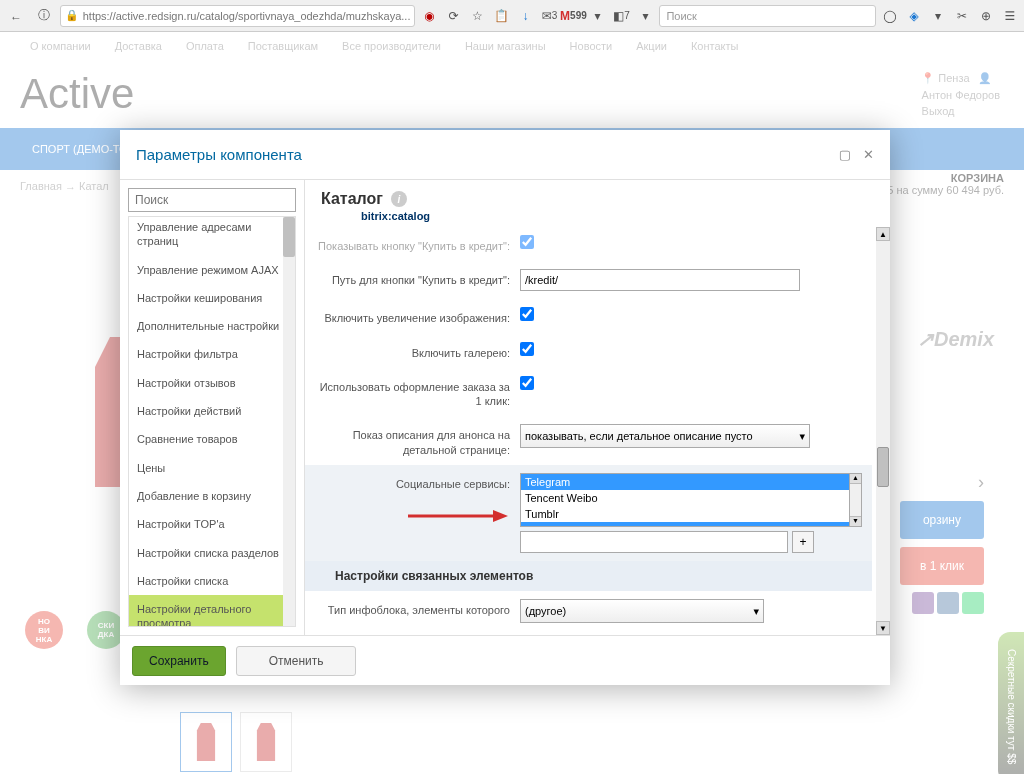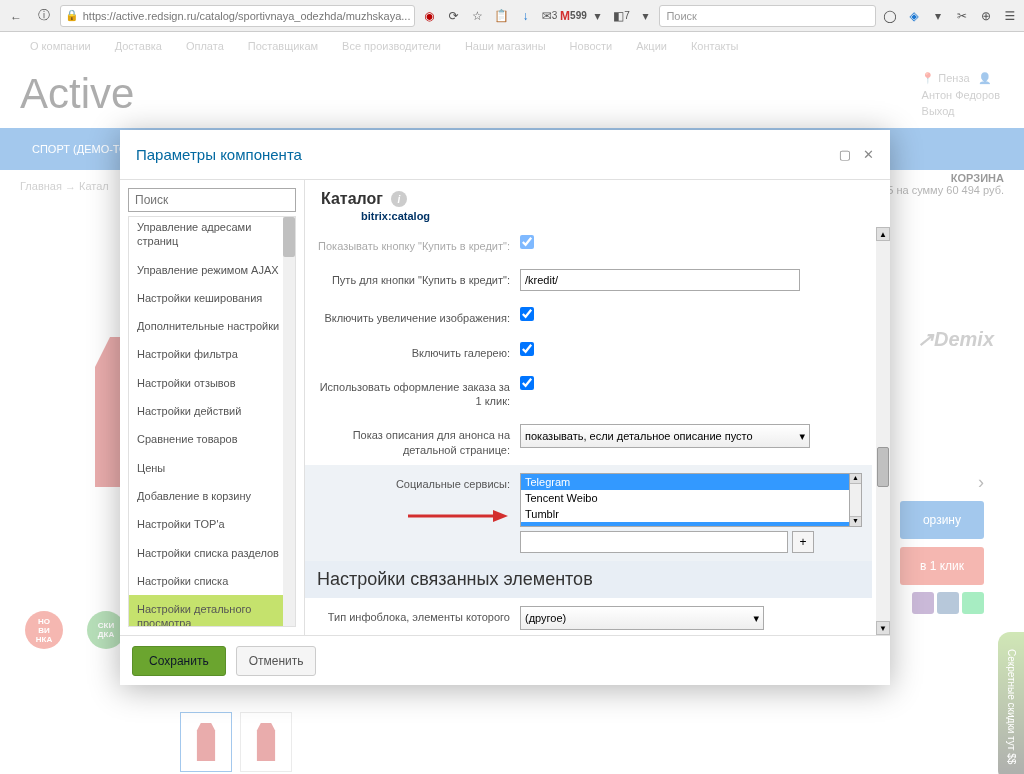--- a/index.html
+++ b/index.html
@@ -73,30 +73,30 @@
 .select-box { width: 290px; height: 24px; border: 1px solid #aaa; background: linear-gradient(#fff,#eee); font-size: 11px; padding: 0 4px; display: flex; align-items: center; justify-content: space-between; }
 .multi-select { width: 282px; border: 1px solid #aaa; background: #fff; font-size: 11px; }
 .multi-option { padding: 2px 4px; }
 .multi-option.selected { background: #3399ff; color: #fff; }
 .multi-scroll { width: 12px; background: #f0f0f0; }
 .multi-container { display: flex; }
 .multi-body { flex: 1; }
 .add-input-row { display: flex; gap: 4px; margin-top: 4px; }
 .add-input { width: 268px; height: 22px; border: 1px solid #aaa; }
 .add-btn { width: 22px; height: 22px; border: 1px solid #aaa; background: #f5f5f5; display: flex; align-items: center; justify-content: center; font-size: 12px; }
-.section-header { background: #e8eef5; padding: 8px 12px; font-size: 18px; font-weight: normal; color: #333; }
+.section-header { background: #e8eef5; padding: 8px 30px; font-size: 12px; font-weight: bold; color: #333; }
 .social-row-modal { background: #eef2f6; padding-bottom: 8px;}
 .red-arrow { position: absolute; left: 400px; top: 505px; }
 .content-scroll { position: absolute; right: 0; top: 0; bottom: 0; width: 14px; background: #f0f0f0; }
 .content-scroll-thumb { position: absolute; right: 1px; width: 12px; height: 40px; background: #c0c0c0; border: 1px solid #999; border-radius: 2px; top: 220px; }
 .content-scroll-btn { position: absolute; right: 0; width: 14px; height: 14px; background: #e0e0e0; border: 1px solid #bbb; font-size: 8px; display: flex; align-items: center; justify-content: center; }
 
 .modal-footer { height: 50px; border-top: 1px solid #e0e0e0; display: flex; align-items: center; padding: 0 12px; gap: 10px; }
 .btn-save { background: #6ba52f; color: #0f172a; border: 1px solid #5a8f28; padding: 7px 16px; font-size: 12px; border-radius: 3px; cursor: pointer; }
-.btn-cancel { background: #f5f5f5; color: #555; border: 1px solid #ccc; padding: 7px 12px; font-size: 12px; border-radius: 3px; cursor: pointer; text-align: center; }
+.btn-cancel { background: #f5f5f5; color: #555; border: 1px solid #ccc; padding: 7px 32px; font-size: 12px; border-radius: 3px; cursor: pointer; text-align: center; }
 </style>
 </head>
 <body>
 
 <div class="browser-chrome">
   <div class="nav-btn">←</div>
   <div class="nav-btn">ⓘ</div>
   <div class="url-bar">
     <span class="url-lock">🔒</span>
     <span class="url-text">https://active.redsign.ru/catalog/sportivnaya_odezhda/muzhskaya...</span>

